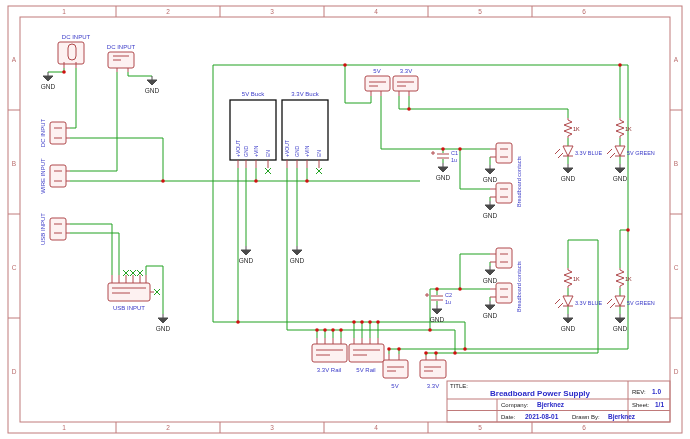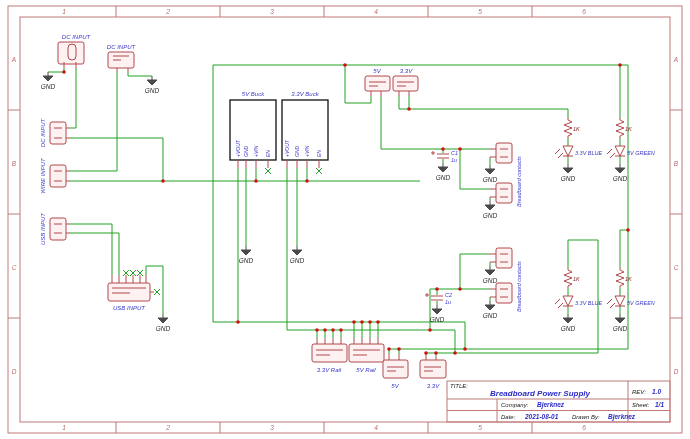--- a/index.html
+++ b/index.html
@@ -1,16 +1,16 @@
 <!DOCTYPE html>
 <html><head>
 <meta charset="utf-8">
 <style>
   html,body{margin:0;padding:0;background:#e8e8e8;}
-  #stage{width:690px;height:439px;background:#ffffff;position:relative;font-family:"Liberation Sans",sans-serif;font-style:italic;}
+  #stage{width:690px;height:439px;background:#ffffff;position:relative;font-family:"Liberation Sans",sans-serif;}
   svg{display:block;}
   text{font-family:"Liberation Sans",sans-serif;}
   .w{stroke:#21a121;stroke-width:1;fill:none;}
   .p{stroke:#b0494c;stroke-width:1;fill:none;}
   .cmp{stroke:#b0494c;stroke-width:1;fill:#fdf1f1;}
   .blk{stroke:#101010;stroke-width:1.3;fill:#ffffff;}
   .dot{fill:#d01010;}
   .nc{stroke:#21a121;stroke-width:1;fill:none;}
   .gndp{stroke:#4a4a4a;stroke-width:1;fill:#4a4a4a;}
   .gndt{fill:#2b2b2b;font-size:6.5px;text-anchor:middle;}

